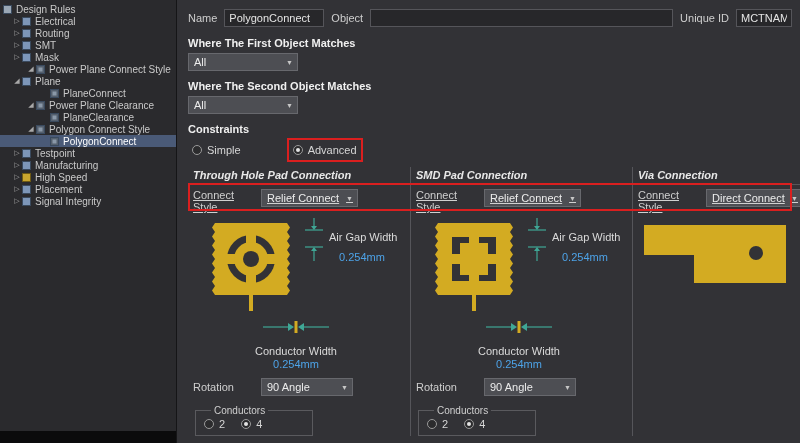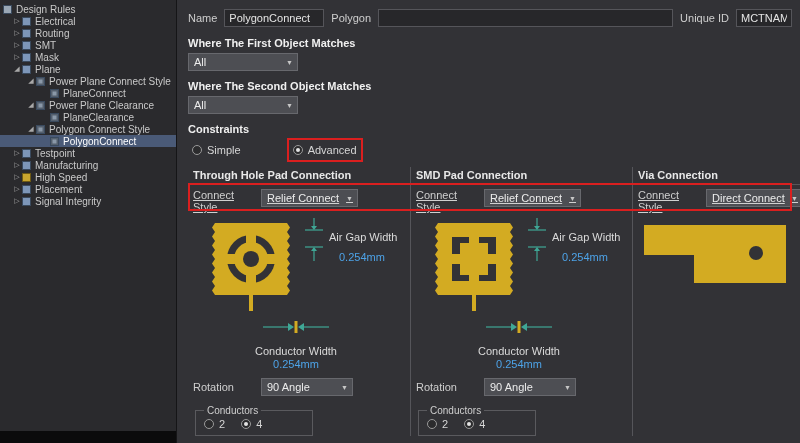--- a/index.html
+++ b/index.html
@@ -72,39 +72,39 @@
   .sections { display:flex; margin-top:9px; position:relative; }
   .red-box {
     position:absolute; left:0; right:0; top:16px; height:28px;
     border:2px solid #da1f1f; pointer-events:none; z-index:5;
   }
   .col { flex:0 0 222px; padding:0 6px 0 5px; }
   .col.mid { border-left:1px solid #55555a; }
   .col.via { flex:1 1 auto; border-left:1px solid #55555a; }
   .sec-title {
     font-weight:bold; color:#e8e8e8; padding:2px 0 3px 0;
-    border-bottom:1px solid #56565a; margin-bottom:4px;
+    border-bottom:1px solid #56565a; margin-bottom:4px;font-style:italic;
   }
   .connect-row { display:flex; align-items:flex-start; height:18px;text-decoration:underline; }
   .connect-row .lbl { width:68px; flex:0 0 68px; }
   .diagram { position:relative; height:106px; margin-top:6px; }
   .pad-svg { position:absolute; left:12px; top:2px; }
   .gap-arrows { position:absolute; left:110px; top:4px; }
   .gap-label { position:absolute; left:136px; top:18px; color:#dadada; }
   .gap-value { position:absolute; left:146px; top:38px; color:#4da3e8; }
   .cw-block { width:170px; margin:2px 0 0 18px; text-align:center; }
   .cw-label { color:#dadada; margin-top:10px; }
   .cw-value { color:#4da3e8; margin-top:1px; }
   .rot-row { display:flex; align-items:center; margin-top:6px; height:22px; }
   .rot-row .lbl { width:68px; flex:0 0 68px; }
   .cond-box {
     border:1px solid #5a5a5e; width:118px; margin:7px 0 0 2px;
     padding:2px 8px 5px 8px; display:flex; gap:16px;
   }
-  .cond-box legend { font-size:10px; color:#cfcfcf; padding:0 3px; }
+  .cond-box legend { font-size:10px; color:#cfcfcf; padding:0 3px;margin-left:7px; }
   .via-svg { margin:14px 0 0 2px; }
   .gold { fill:#d3ab22; }
   .hole { fill:#323236; }
   .dim  { stroke:#3fa796; stroke-width:1.2; }
   .dimf { fill:#3fa796; }
 </style>
 </head>
 <body>
 
 <div class="sidebar">
@@ -132,30 +132,30 @@
       <span class="ticon"></span>
       <span class="tlabel">SMT</span>
     </div>
 
     <div class="trow" style="padding-left:12px">
       <span class="exp">▷</span>
       <span class="ticon"></span>
       <span class="tlabel">Mask</span>
     </div>
 
-    <div class="trow" style="padding-left:12px">
-      <span class="exp">◢</span>
-      <span class="ticon"></span>
-      <span class="tlabel">Plane</span>
-    </div>
-
     <div class="trow" style="padding-left:26px">
       <span class="exp">◢</span>
       <span class="ticon leaf"></span>
       <span class="tlabel">Power Plane Connect Style</span>
+    </div>
+
+    <div class="trow" style="padding-left:12px">
+      <span class="exp">◢</span>
+      <span class="ticon"></span>
+      <span class="tlabel">Plane</span>
     </div>
 
     <div class="trow" style="padding-left:50px">
       <span class="ticon leaf"></span>
       <span class="tlabel">PlaneConnect</span>
     </div>
 
     <div class="trow" style="padding-left:26px">
       <span class="exp">◢</span>
       <span class="ticon leaf"></span>
@@ -211,21 +211,21 @@
   </div>
   <div class="sidebar-footer"></div>
 </div>
 
 <div class="main">
 
   
   <div class="row1">
     <span class="lbl">Name</span>
     <input class="txt name" value="PolygonConnect" style="">
-    <span class="lbl">Polygon</span>
+    <span class="lbl">Object</span>
     <input class="txt comment" value="" style="">
     <span class="lbl">Unique ID</span>
     <input class="txt uid" value="MCTNAMFK" style="">
   </div>
 
   
   <div class="group-label">Where The First Object Matches</div>
   <div class="dropdown w100">
     <span>All</span>
     <span class="arrow">▼</span>

